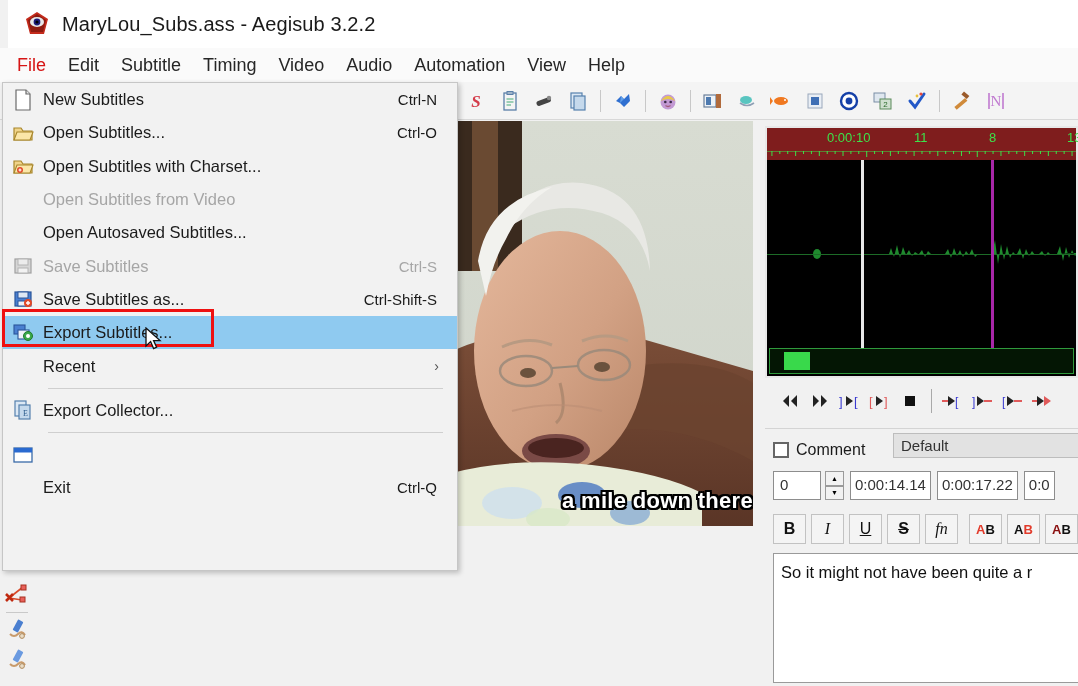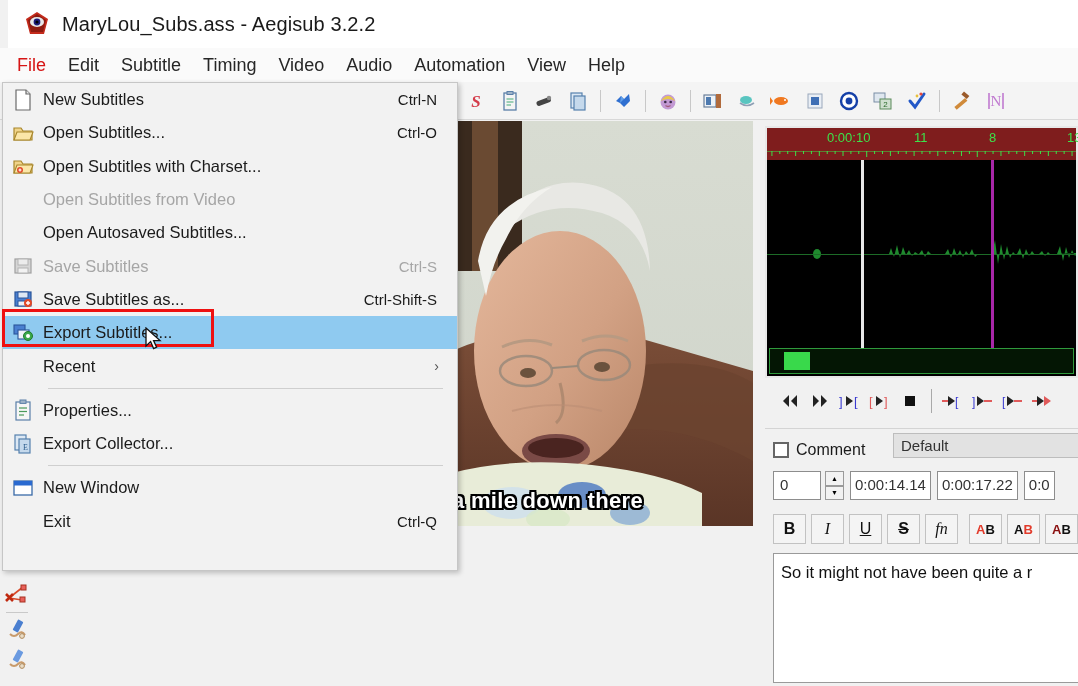--- a/index.html
+++ b/index.html
@@ -53,21 +53,21 @@
   .rail-sep { width: 22px; height: 1px; background: #c9c9c9; margin: 3px 0; }
 
   
   .video-panel {
     position: absolute; left: 452px; top: 121px; width: 301px; height: 405px;
     background: #000; overflow: hidden;
   }
   .video-img { position: absolute; inset: 0; }
   .vsub {
     position: absolute; left: 0; bottom: 12px; width: 100%;
-    text-align: left; font-size: 22px; font-weight: bold; color: #fff;
+    text-align: right; font-size: 22px; font-weight: bold; color: #fff;
     letter-spacing: 0.3px;
     text-shadow: -2px -2px 0 #000, 2px -2px 0 #000, -2px 2px 0 #000, 2px 2px 0 #000,
                  0 -2px 0 #000, 0 2px 0 #000, -2px 0 0 #000, 2px 0 0 #000;
   }
   .video-below { position: absolute; left: 452px; top: 526px; width: 301px;
                  height: 160px; background: #f1f1f1; }
 
   
   .audio-panel {
     position: absolute; left: 765px; top: 126px; width: 313px; height: 252px;
@@ -635,33 +635,20 @@
     </div>
 
     <div class="mrow">
       <span class="ico"></span>
       <span class="lbl">Recent</span>
       <span class="submenu-arrow">›</span>
     </div>
 
     <div class="mdiv"></div>
 
-    <div class="mrow">
-      <span class="ico">
-        <svg width="20" height="22" viewBox="0 0 20 22">
-            <rect x="3" y="3" width="14" height="18" fill="#f6f6f6" stroke="#5a7fa8" stroke-width="1.2"></rect>
-            <rect x="7" y="1" width="6" height="3.4" fill="#9fb4c9" stroke="#5a7fa8"></rect>
-            <line x1="6" y1="9" x2="14" y2="9" stroke="#4a9a5a" stroke-width="1.2"></line>
-            <line x1="6" y1="12.5" x2="14" y2="12.5" stroke="#4a9a5a" stroke-width="1.2"></line>
-            <line x1="6" y1="16" x2="11" y2="16" stroke="#4a9a5a" stroke-width="1.2"></line>
-          </svg>
-      </span>
-      <span class="lbl">Properties...</span>
-      <span class="acc"></span>
-    </div>
 
 
     <div class="mrow">
       <span class="ico">
         <svg width="22" height="22" viewBox="0 0 22 22">
             <rect x="3" y="2" width="11" height="15" fill="#dce8f4" stroke="#5580ad" stroke-width="1.2"></rect>
             <rect x="7" y="6" width="11" height="14" fill="#c5d9ec" stroke="#5580ad" stroke-width="1.2"></rect>
             <text x="11" y="17" font-size="8" fill="#2a5a8a" font-family="Liberation Serif, serif">E</text>
           </svg>
       </span>
@@ -671,21 +658,20 @@
 
     <div class="mdiv"></div>
 
     <div class="mrow">
       <span class="ico">
         <svg width="22" height="20" viewBox="0 0 22 20">
             <rect x="2" y="3" width="18" height="14" fill="#fff" stroke="#3a6aa8" stroke-width="1.3"></rect>
             <rect x="2" y="3" width="18" height="4.5" fill="#2a6ad0"></rect>
           </svg>
       </span>
-      <span class="lbl">New Window</span>
       <span class="acc"></span>
     </div>
 
     <div class="mrow">
       <span class="ico"></span>
       <span class="lbl">Exit</span>
       <span class="acc">Ctrl-Q</span>
     </div>
   </div>
 

